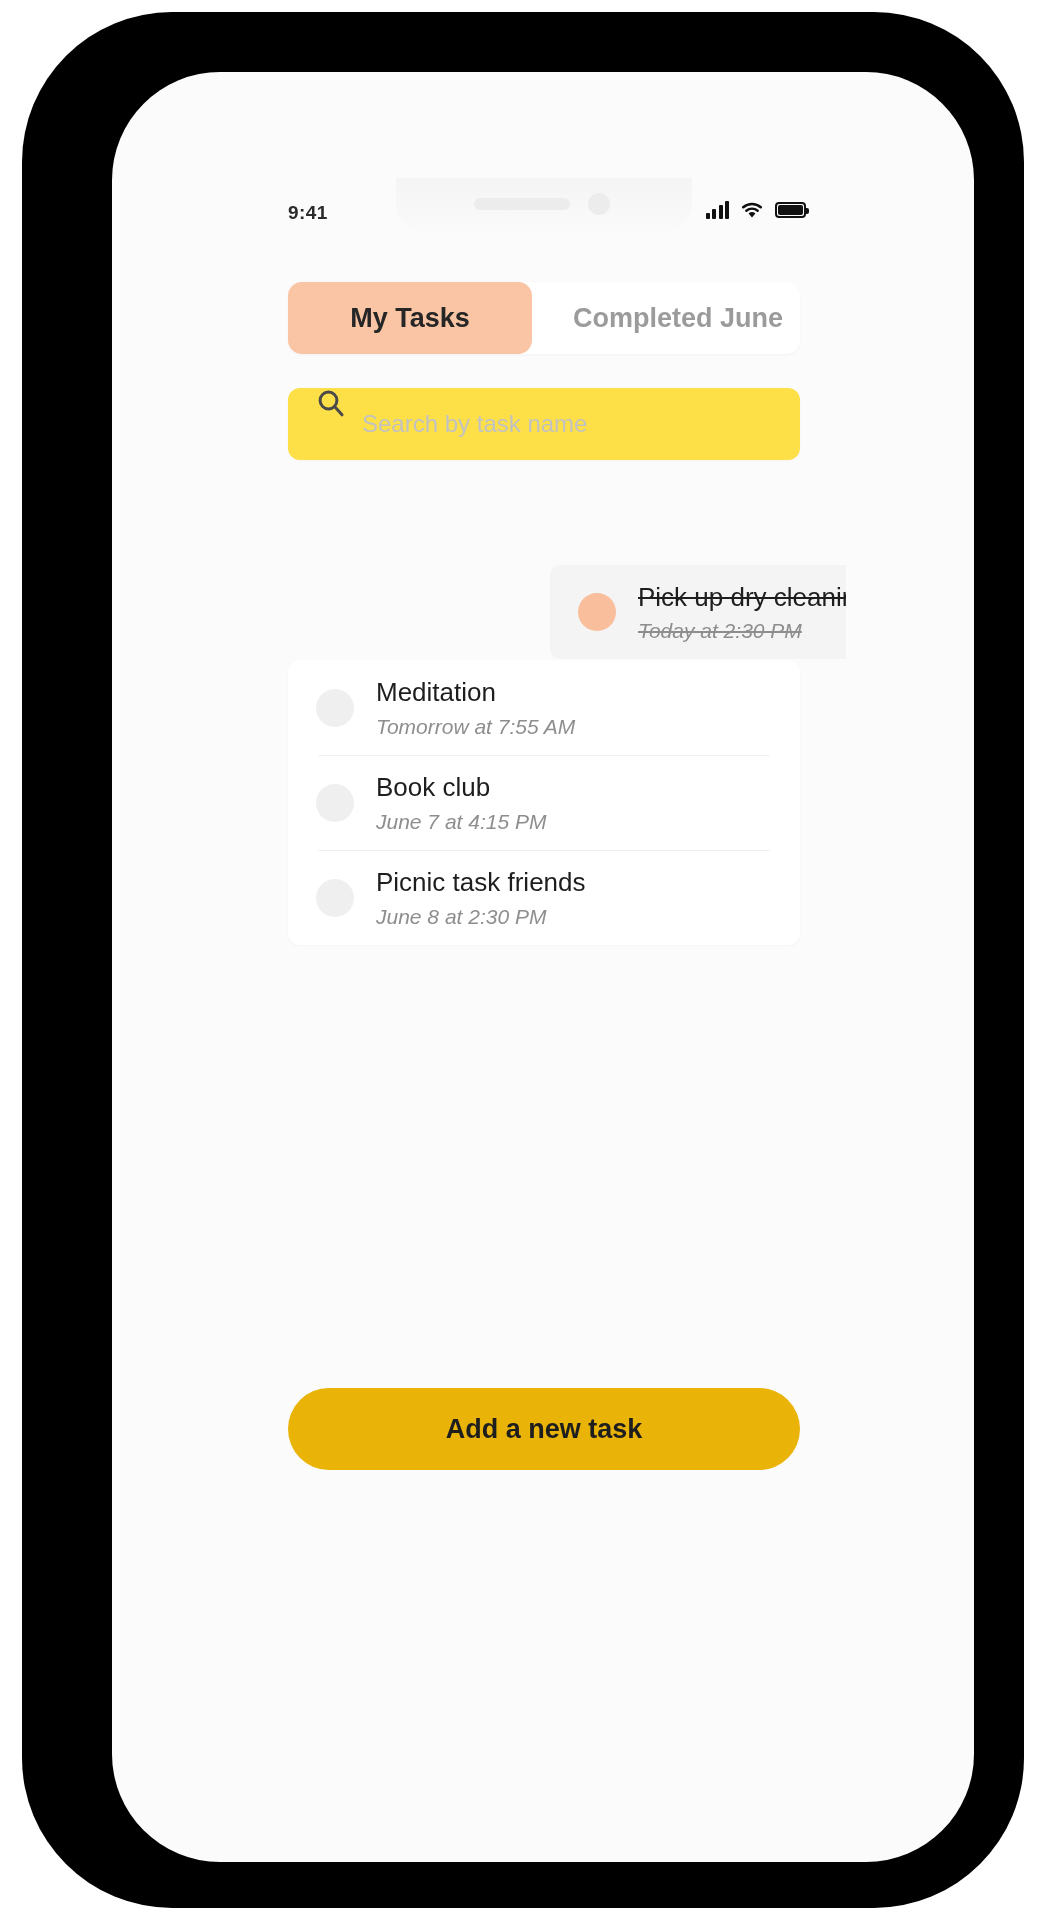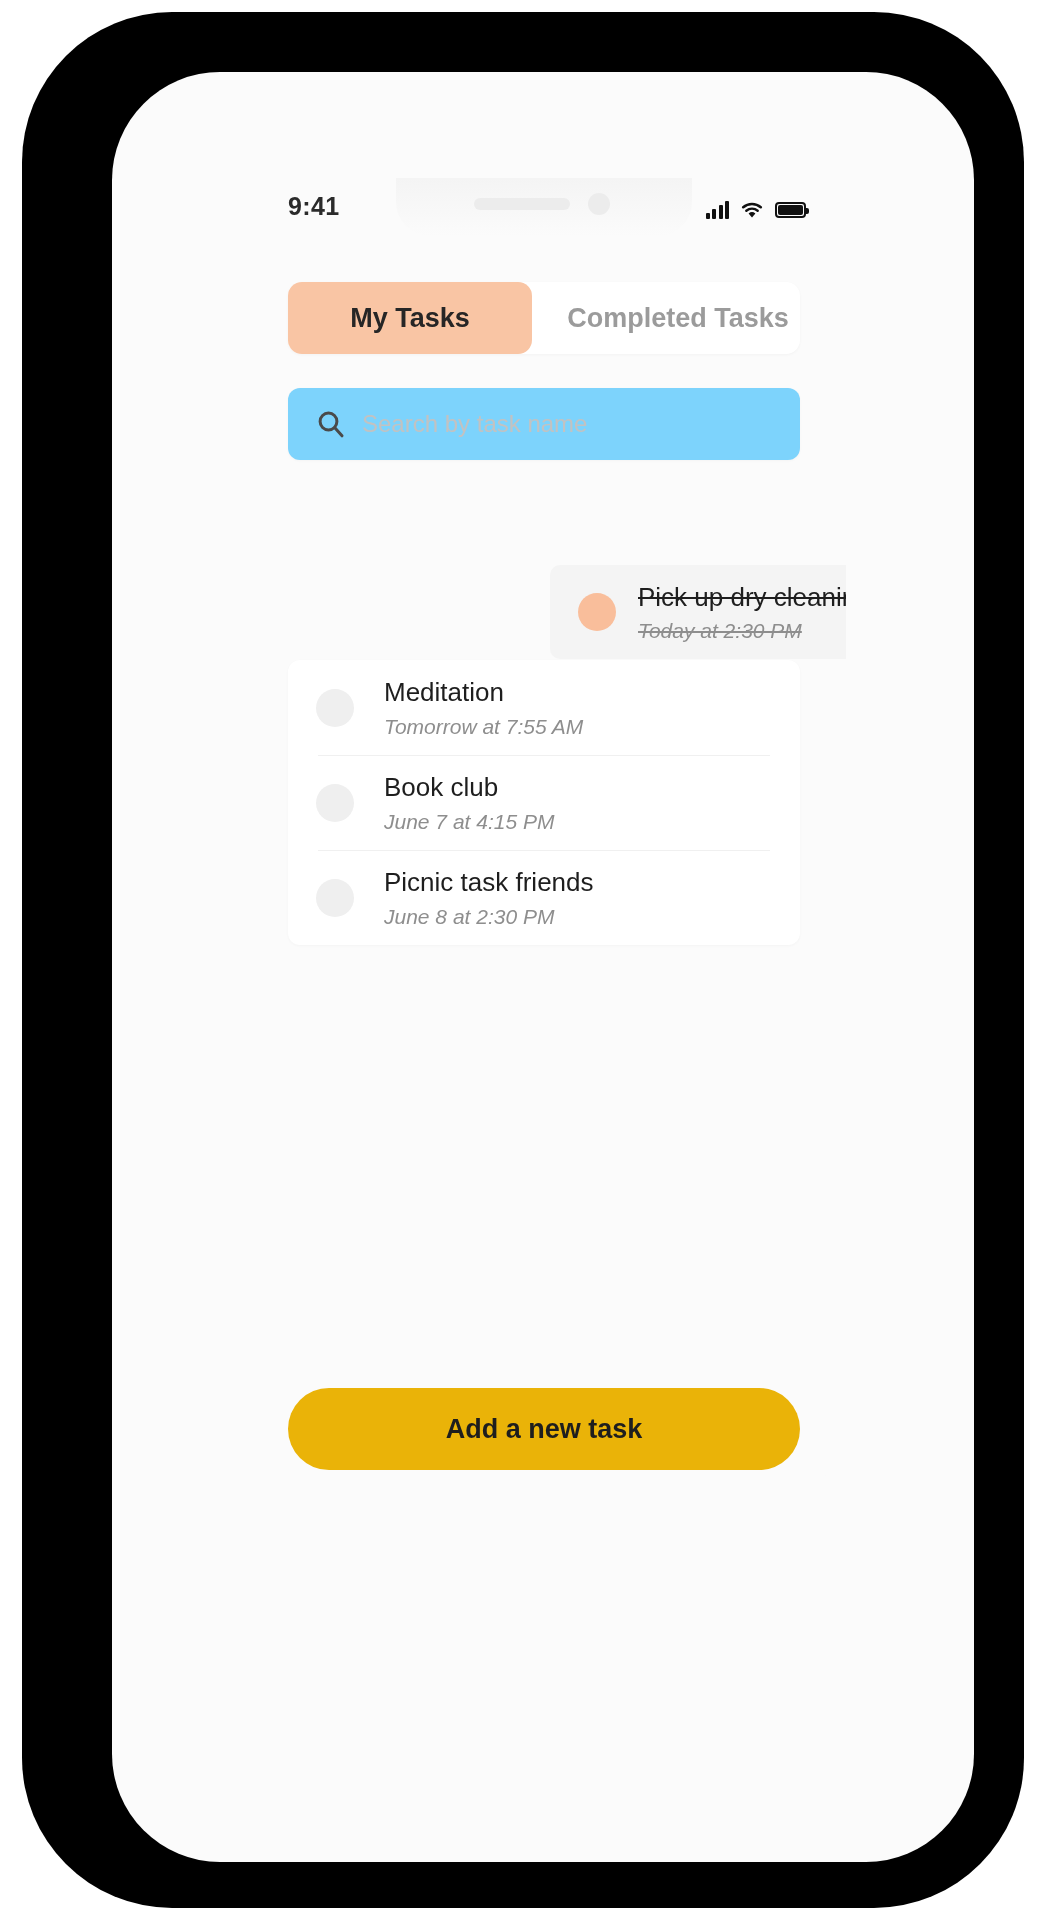--- a/index.html
+++ b/index.html
@@ -89,22 +89,22 @@
   .statusbar {
     position: absolute;
     left: 0; top: 0;
     width: 100%;
     height: 62px;
     z-index: 7;
   }
   .status-time {
     position: absolute;
     left: 46px;
-    top: 14px;
-    font-size: 25px;
+    top: 24px;
+    font-size: 19px;
     font-weight: 600;
     color: #2b2b2b;
     letter-spacing: 0.4px;
   }
   .status-icons {
     position: absolute;
     right: 40px;
     top: 17px;
     display: flex;
     align-items: flex-end;
@@ -194,24 +194,23 @@
     color: #262626;
   }
 
   
   .search-box {
     position: absolute;
     left: 46px;
     top: 148px;
     width: 512px;
     height: 72px;
-    background: #7dd3fc;
+    background: #fde047;
     border-radius: 12px;
     display: flex;
-    align-items: center;
     box-shadow: 0 1px 3px rgba(0,0,0,0.03);
   }
   .search-icon {
     width: 30px;
     height: 30px;
     margin-left: 28px;
     margin-right: 16px;
     flex: 0 0 auto;
   }
   .search-input {
@@ -294,21 +293,21 @@
   }
   .task-row .bullet {
     width: 38px;
     height: 38px;
     border-radius: 50%;
     background: #efefef;
     margin-left: 28px;
     margin-right: 22px;
     flex: 0 0 auto;
   }
-  .task-text { display: flex; flex-direction: column; gap: 7px; margin-left: 8px; }
+  .task-text { display: flex; flex-direction: column; gap: 7px; }
   .task-title { font-size: 26px; color: #1e1e1e; }
   .task-sub {
     font-size: 21px;
     font-style: italic;
     color: #8e8e8e;
   }
 
   
   .add-btn {
     position: absolute;
@@ -358,21 +357,21 @@
           <span class="battery-icon">
             <span class="battery-fill"></span>
           </span>
         </div>
       </div>
 
       <div class="app">
 
         <div class="tabs">
           <div class="tab active">My Tasks</div>
-          <div class="tab">Completed Tasks</div>
+          <div class="tab">Completed June</div>
         </div>
 
         <div class="search-box">
           <span class="search-icon">
             <svg viewBox="0 0 30 30" width="30" height="30">
               <circle cx="12.5" cy="12.5" r="8.4" stroke="#4a4a4a" stroke-width="3" fill="none"></circle>
               <line x1="18.6" y1="18.6" x2="26" y2="26.8" stroke="#4a4a4a" stroke-width="3" stroke-linecap="round"></line>
             </svg>
           </span>
           <input class="search-input" type="text" placeholder="Search by task name" style="">

